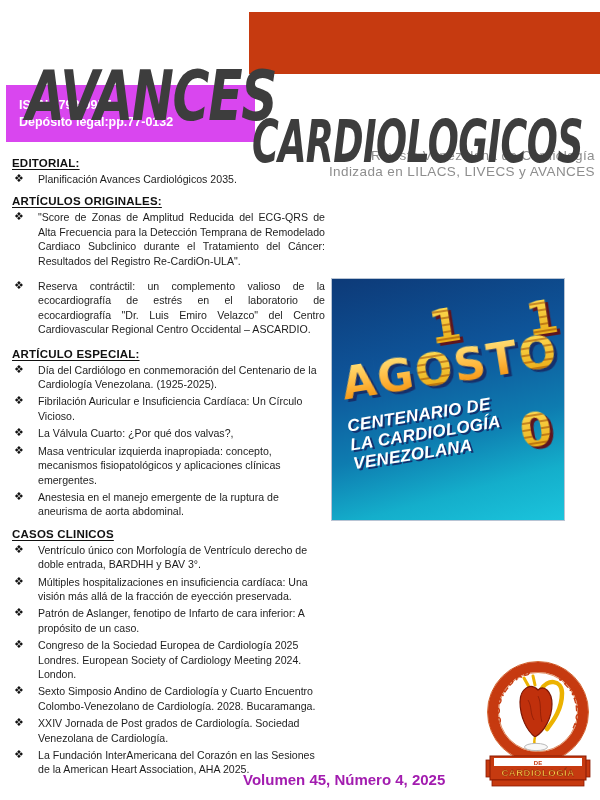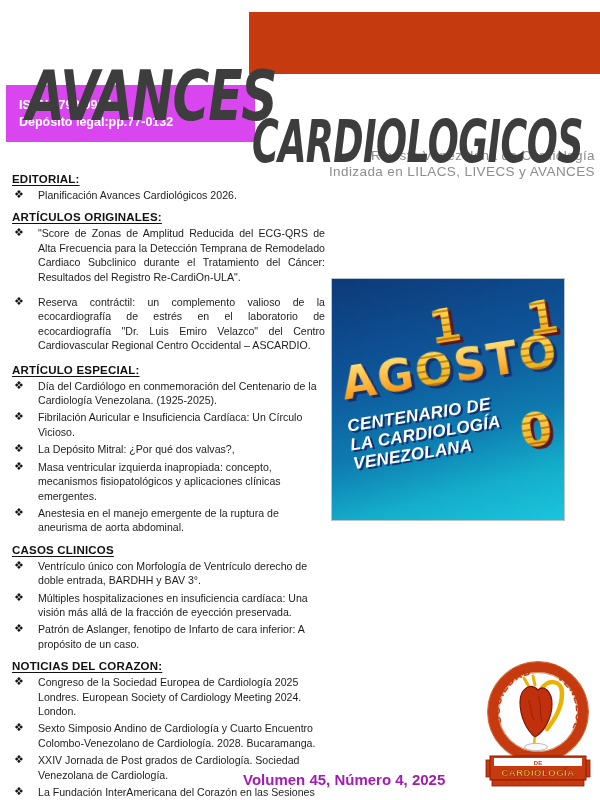--- a/index.html
+++ b/index.html
@@ -29,21 +29,21 @@
   .tagline{
     position:absolute;left:250px;top:148px;width:345px;text-align:right;
     color:#8e8e8e;font-size:13.5px;line-height:1.15;letter-spacing:.4px;
   }
   
   .toc{position:absolute;left:12px;top:157px;width:313px;}
   .toc-heading{
     font-size:11.5px;font-weight:bold;text-decoration:underline;
     text-underline-offset:2px;margin:9px 0 3px;letter-spacing:.2px;color:#111;
   }
-  .toc-heading:first-child{margin-top:16px;}
+  .toc-heading:first-child{margin-top:0;}
   .toc-item{
     position:relative;padding-left:26px;font-size:10.6px;line-height:1.36;
     margin:0 0 3px;color:#1d1d1d;
   }
   .toc-item.justify{text-align:justify;margin-bottom:11px;}
   .bullet{position:absolute;left:2px;top:-1px;font-size:11px;color:#111;}
   
   .poster{
     position:absolute;left:331px;top:278px;width:232px;height:241px;overflow:hidden;
     background:linear-gradient(165deg,#0d3a78 0%,#0e559a 35%,#0e7cb0 62%,#14aecb 82%,#1bc4dc 100%);
@@ -106,35 +106,34 @@
 
 <h1 class="title-cardio">CARDIOLOGICOS</h1>
 
 <div class="tagline">
   <div>Revista Venezolana de Cardiología</div>
   <div>Indizada en LILACS, LIVECS y AVANCES</div>
 </div>
 
 <main class="toc" id="toc">
     <div class="toc-heading">EDITORIAL:</div>
-    <div class="toc-item"><span class="bullet">❖</span><span>Planificación Avances Cardiológicos 2026.</span></div>
+    <div class="toc-item"><span class="bullet">❖</span><span>Planificación Avances Cardiológicos 2035.</span></div>
     <div class="toc-heading">ARTÍCULOS ORIGINALES:</div>
     <div class="toc-item justify"><span class="bullet">❖</span><span>"Score de Zonas de Amplitud Reducida del ECG-QRS de Alta Frecuencia para la Detección Temprana de Remodelado Cardiaco Subclinico durante el Tratamiento del Cáncer: Resultados del Registro Re-CardiOn-ULA".</span></div>
     <div class="toc-item justify"><span class="bullet">❖</span><span>Reserva contráctil: un complemento valioso de la ecocardiografía de estrés en el laboratorio de ecocardiografía "Dr. Luis Emiro Velazco" del Centro Cardiovascular Regional Centro Occidental – ASCARDIO.</span></div>
     <div class="toc-heading">ARTÍCULO ESPECIAL:</div>
     <div class="toc-item"><span class="bullet">❖</span><span>Día del Cardiólogo en conmemoración del Centenario de la Cardiología Venezolana.   (1925-2025).</span></div>
     <div class="toc-item"><span class="bullet">❖</span><span>Fibrilación Auricular e Insuficiencia Cardíaca: Un Círculo Vicioso.</span></div>
-    <div class="toc-item"><span class="bullet">❖</span><span>La Depósito Mitral: ¿Por qué dos valvas?,</span></div>
+    <div class="toc-item"><span class="bullet">❖</span><span>La Válvula Cuarto: ¿Por qué dos valvas?,</span></div>
     <div class="toc-item"><span class="bullet">❖</span><span>Masa ventricular izquierda inapropiada: concepto, mecanismos fisiopatológicos y aplicaciones clínicas emergentes.</span></div>
     <div class="toc-item"><span class="bullet">❖</span><span>Anestesia en el manejo emergente de la ruptura de aneurisma de aorta abdominal.</span></div>
     <div class="toc-heading">CASOS CLINICOS</div>
     <div class="toc-item"><span class="bullet">❖</span><span>Ventrículo único con Morfología de Ventrículo derecho de doble entrada, BARDHH y BAV 3°.</span></div>
     <div class="toc-item"><span class="bullet">❖</span><span>Múltiples hospitalizaciones en insuficiencia cardíaca: Una visión más allá de la fracción de eyección preservada.</span></div>
     <div class="toc-item"><span class="bullet">❖</span><span>Patrón de Aslanger, fenotipo de Infarto de cara inferior: A propósito de un caso.</span></div>
-    <div class="toc-heading">NOTICIAS DEL CORAZON:</div>
     <div class="toc-item"><span class="bullet">❖</span><span>Congreso de la Sociedad Europea de Cardiología 2025 Londres. European Society of Cardiology Meeting 2024. London.</span></div>
     <div class="toc-item"><span class="bullet">❖</span><span>Sexto Simposio Andino de Cardiología y Cuarto Encuentro Colombo-Venezolano de Cardiología. 2028. Bucaramanga.</span></div>
     <div class="toc-item"><span class="bullet">❖</span><span>XXIV Jornada de Post grados  de Cardiología. Sociedad Venezolana de Cardiología.</span></div>
     <div class="toc-item"><span class="bullet">❖</span><span>La Fundación InterAmericana del Corazón en las Sesiones de la American Heart Association, AHA 2025.</span></div>
   </main>
 
 <aside class="poster">
   <span class="digit center">1</span>
   <span class="digit rtop">1</span>
   <span class="digit rbottom">0</span>

